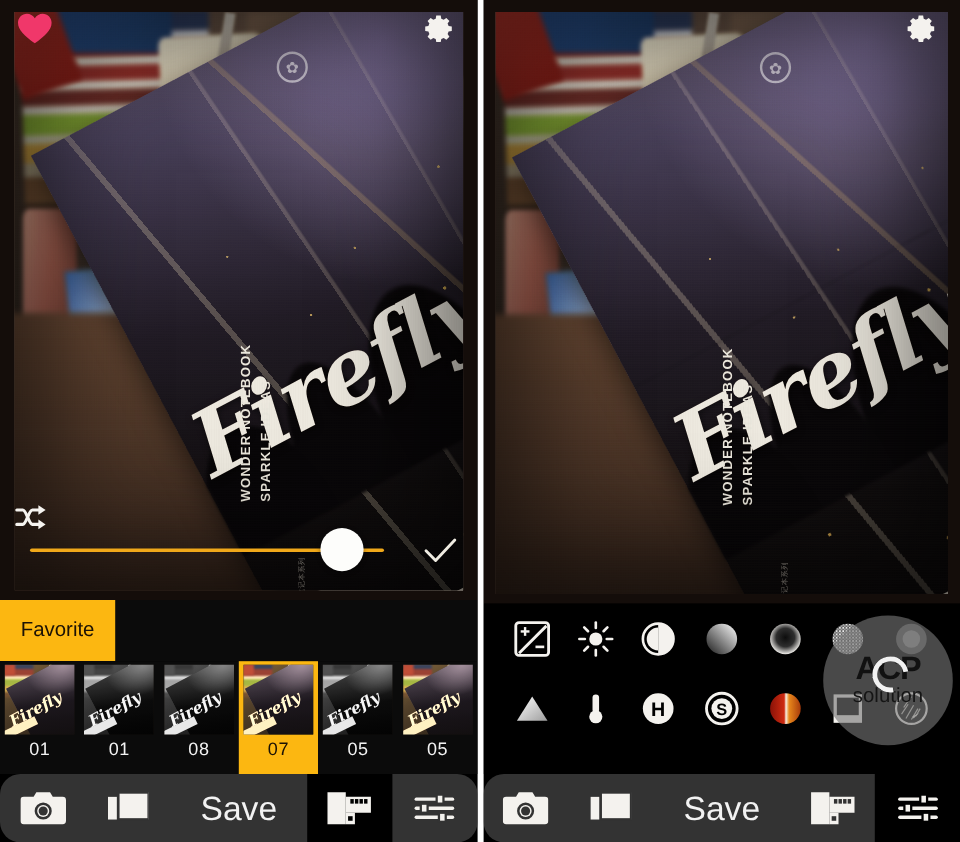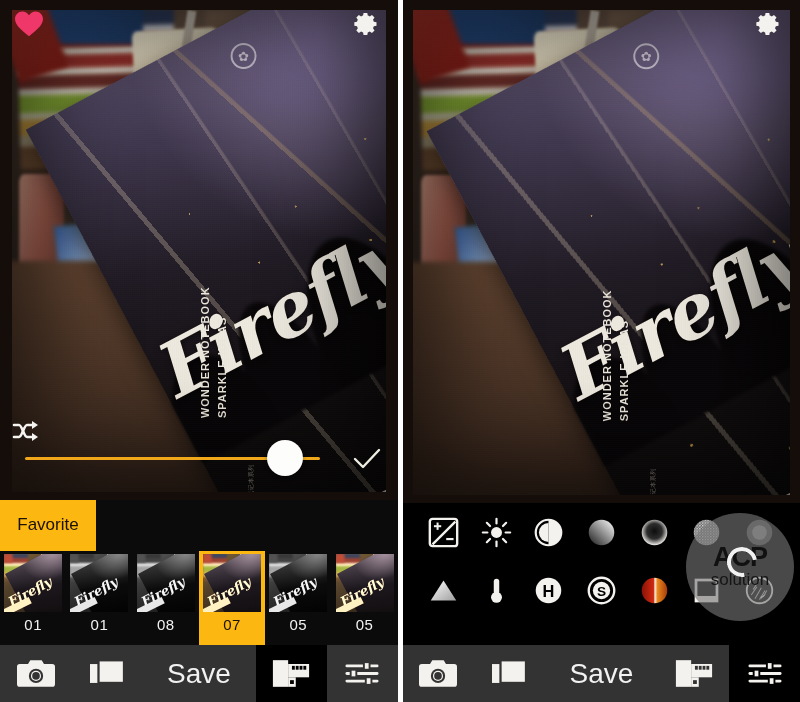--- a/index.html
+++ b/index.html
@@ -219,21 +219,21 @@
     border-radius: 50%; background: rgba(118,118,118,.62); z-index: 3;
     display: flex; flex-direction: column; align-items: center; justify-content: center; }
   .wm-main { font-size: 27px; font-weight: bold; color: #111; letter-spacing: -1px; line-height: 1; }
   .wm-sub { font-size: 17px; color: #151515; letter-spacing: 0px; margin-top: -1px; }
   .wm-ring { position: absolute; left: 50%; top: 34px; width: 30px; height: 30px;
     margin-left: -13px; border-radius: 50%; border: 4px solid #f2f2f2;
     border-right-color: transparent; transform: rotate(35deg); }
 
   
   .toolbar { position: absolute; left: 0; right: 0; bottom: 0; height: 57px;
-    background: #333333; display: flex; align-items: flex-start; }
+    background: #333333; display: flex; align-items: flex-start; border-radius: 17px; }
   .tb-item { flex: 1; display: flex; align-items: center; justify-content: center; height: 57px; }
   .tb-item.save { flex: 1.6; color: #f2f2f2; font-size: 28px; }
   .tb-item.active { background: #000; }
 
   svg { display: block; }
 </style>
 </head>
 <body>
 
 <div class="screen">

